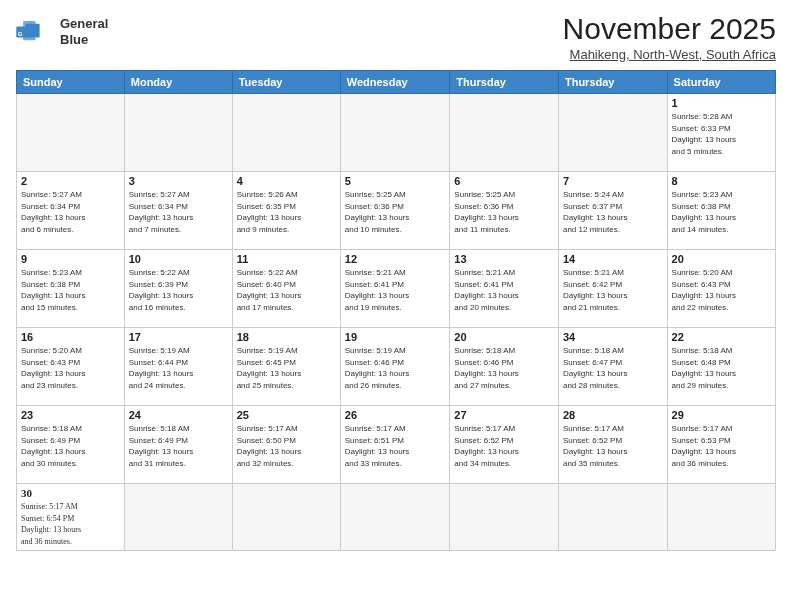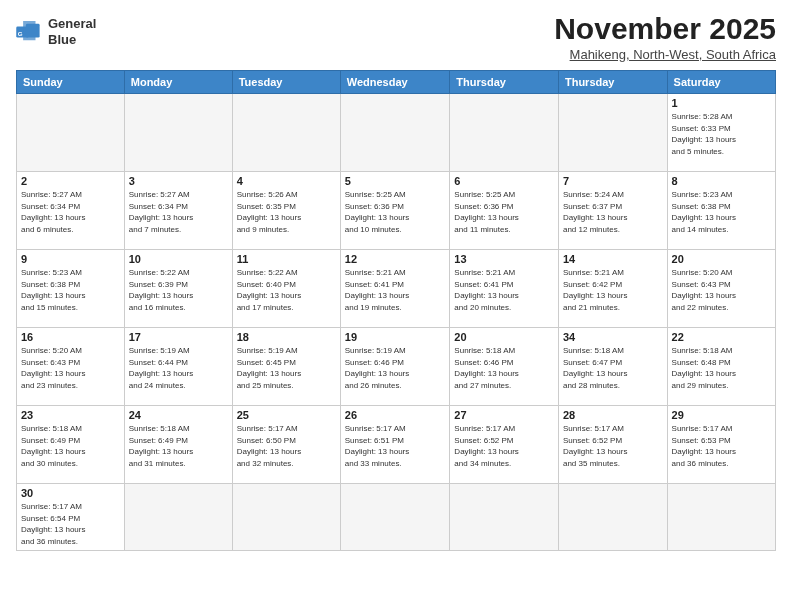--- a/index.html
+++ b/index.html
@@ -18,41 +18,41 @@
     }
     .header {
       display: flex;
       align-items: flex-start;
       justify-content: space-between;
       margin-bottom: 8px;
     }
     .logo {
       display: flex;
       align-items: center;
-      gap: 4px;
+      gap: 16px;
       margin-top: 4px;
     }
     .logo-text {
       font-size: 13px;
       color: #333;
       line-height: 1.2;
     }
     .logo-text span {
       font-weight: bold;
     }
     .logo-icon {
       width: 28px;
       height: 22px;
     }
     .title-block {
       text-align: right;
     }
     .month-title {
       font-size: 30px;
-      font-weight: bold;
+      font-weight: normal;
       color: #222;
       line-height: 1.1;
     }
     .subtitle {
       font-size: 13px;
       color: #444;
       margin-top: 2px;
       text-decoration: underline;
     }
     .calendar {
@@ -90,20 +90,21 @@
       display: block;
       margin-bottom: 2px;
     }
     .day-info {
       font-size: 8px;
       line-height: 1.45;
       color: #333;
     }
     .last-row td {
       height: 58px;
+      font-family: Liberation Serif, serif;
     }
   </style>
 </head>
 <body>
 
 <div class="page">
   <div class="header">
     <div class="logo">
       <svg class="logo-icon" viewBox="0 0 40 32" xmlns="http://www.w3.org/2000/svg">
         <rect x="0" y="8" width="18" height="16" rx="2" fill="#3d85c8"></rect>

